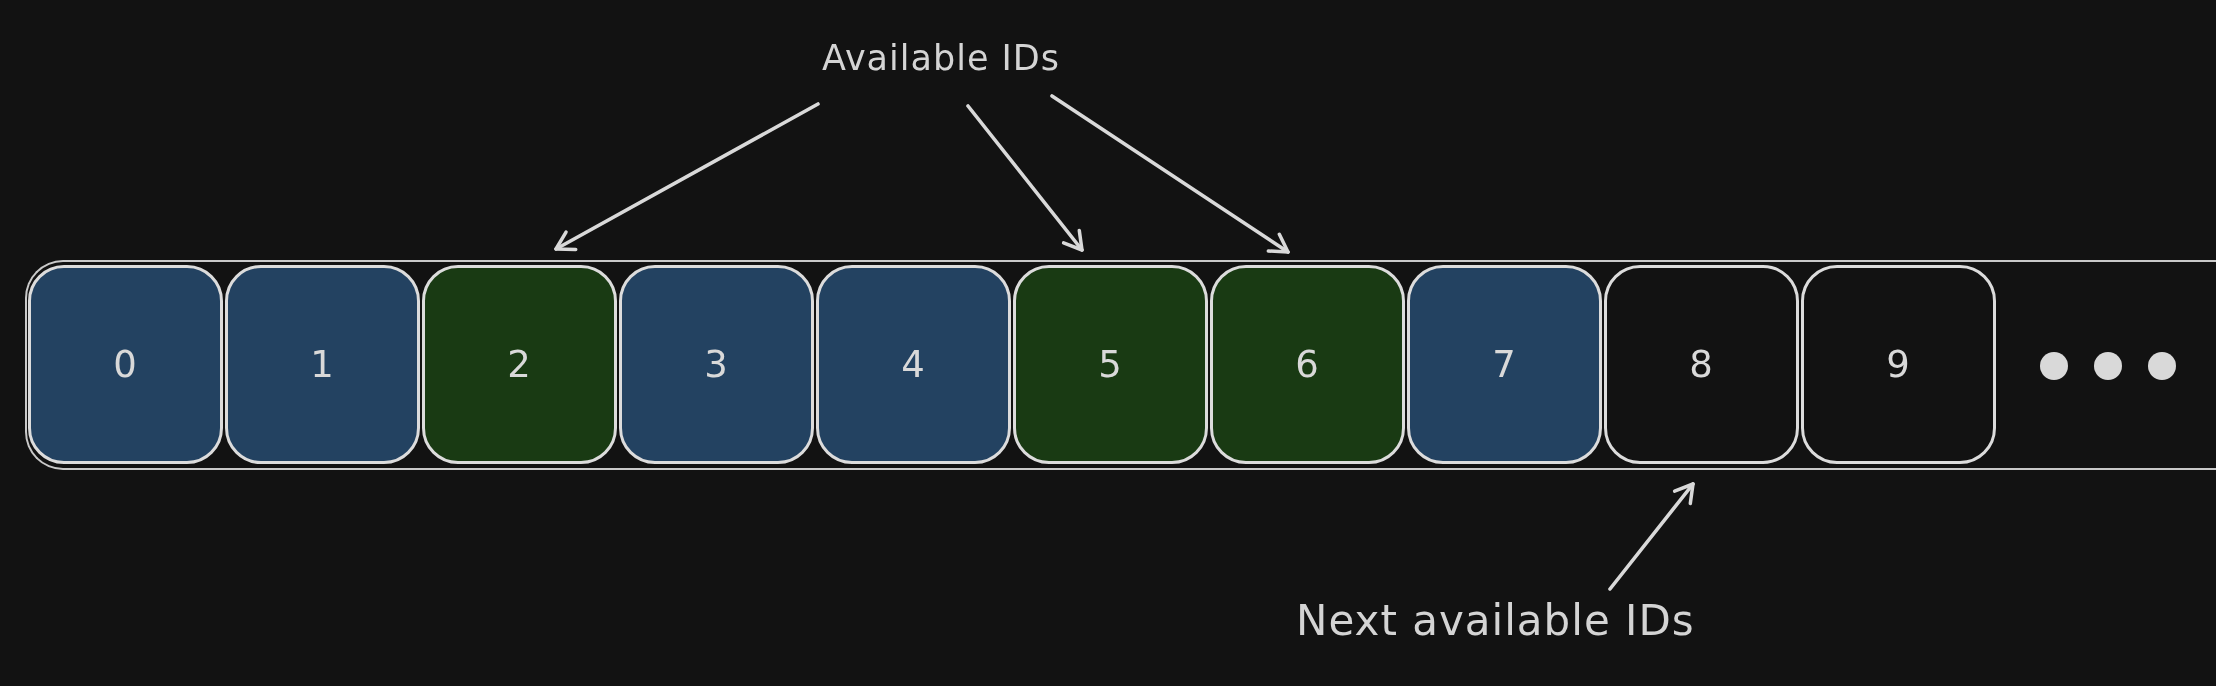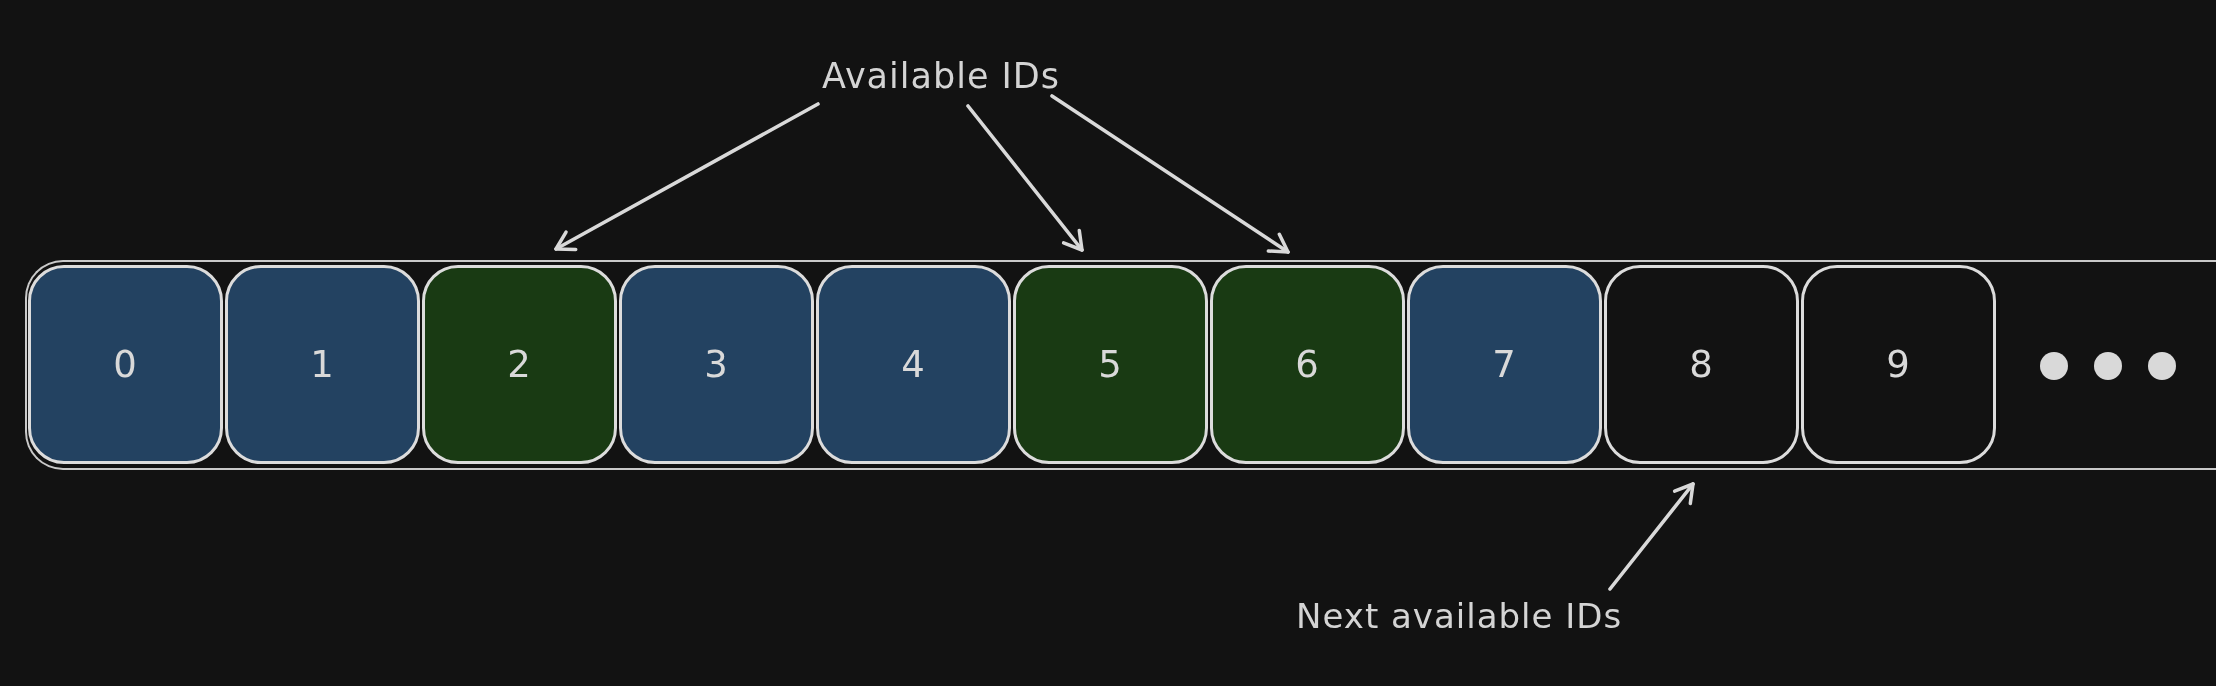--- a/index.html
+++ b/index.html
@@ -67,27 +67,27 @@
     background: #d9d9d9;
   }
   .label {
     position: absolute;
     color: #d4d4d4;
     white-space: nowrap;
     letter-spacing: 1px;
   }
   .label-top {
     left: 822px;
-    top: 56px;
+    top: 38px;
     font-size: 35px;
   }
   .label-bottom {
     left: 1296px;
     top: 596px;
-    font-size: 34px;
+    font-size: 42px;
   }
   svg.arrows {
     position: absolute;
     left: 0;
     top: 0;
     width: 2216px;
     height: 686px;
     pointer-events: none;
   }
 </style>

